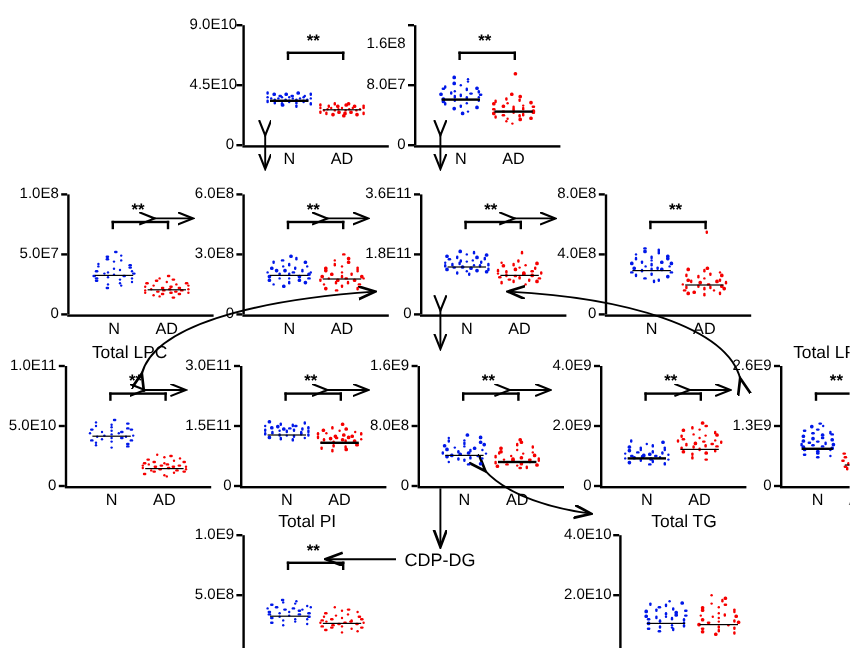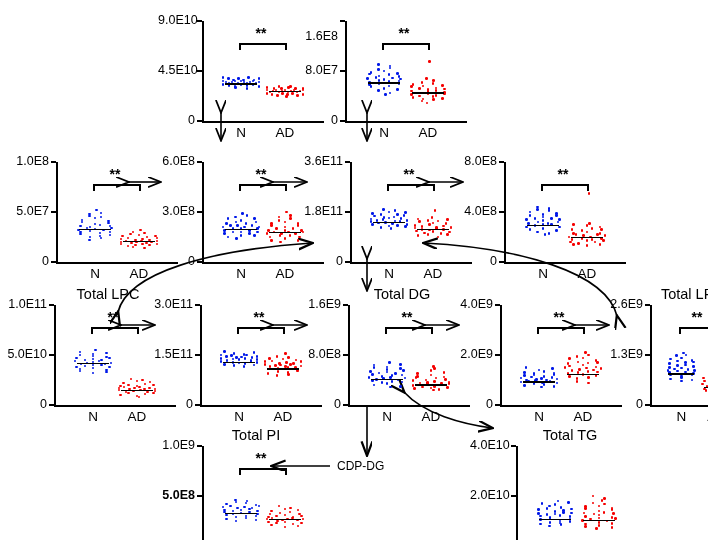--- a/index.html
+++ b/index.html
@@ -19,21 +19,21 @@
         white-space:nowrap;line-height:12px;}
   .xlab{position:absolute;font-size:13.5px;text-align:center;white-space:nowrap;}
   .sig{position:absolute;font-size:14px;font-weight:bold;text-align:center;
        letter-spacing:0px;line-height:10px;}
   .sigbar{position:absolute;border-top:2px solid #000;border-left:2px solid #000;
           border-right:2px solid #000;height:5px;}
   .dot{position:absolute;width:2.6px;height:2.6px;border-radius:50%;}
   .dN{background:#0018e8;}
   .dA{background:#f50000;}
   .meanbar{position:absolute;background:#000;height:1.4px;}
-  .node{position:absolute;font-size:12px;white-space:nowrap;}
+  .node{position:absolute;font-size:15px;white-space:nowrap;}
 </style>
 </head>
 <body>
 
 <div id="stage">
 
   <svg class="arrows" viewBox="0 0 708 540">
     <defs>
       <marker id="ah" markerWidth="9" markerHeight="9" refX="7.5" refY="3.2" orient="auto" markerUnits="strokeWidth">
         <path d="M0,0 L8,3.2 L0,6.4" fill="none" stroke="#000" stroke-width="1.1"></path>
@@ -728,21 +728,20 @@
         <div class="dot dA" style="background: rgb(245, 0, 0); left: 75.8294px; top: 69.3667px;"></div>
         <div class="dot dA" style="background: rgb(245, 0, 0); left: 87.4906px; top: 68.0333px;"></div>
         <div class="meanbar" style="left: 66.8865px; top: 63.3333px; width: 32.147px;"></div>
       </div>
       <div class="sigbar" style="left: 85.04px; top: 40px; width: 43.92px;"></div>
       <div class="sig" style="left: 85.04px; top: 25px; width: 43.92px;">**</div>
       <div class="xlab" style="left: 65.04px; top: 122px; width: 44px;">N</div>
       <div class="xlab" style="left: 108.96px; top: 122px; width: 44px;">AD</div>
     </div>
     <div class="panel" style="left: 304px; top: 287px; width: 166px; height: 142px;">
-      <div class="ptitle" style="left: 30px; width: 136px;">Total DG</div>
       <div class="tlab" style="top: 111px; left: 0px; width: 37px;">0</div>
       <div class="tlab" style="top: 61px; left: 0px; width: 37px;">8.0E8</div>
       <div class="tlab" style="top: 11px; left: 0px; width: 37px;">1.6E9</div>
       <div class="plotbox" style="left: 44px; top: 18px; width: 122px; height: 100px;">
         <div class="axisY" style="height: 100px;"></div>
         <div class="axisX" style="left: 0px; top: 100px; width: 122px;"></div>
         <div class="tick" style="top: 99px;"></div>
         <div class="tick" style="top: 49px;"></div>
         <div class="tick" style="top: -1px;"></div>
         <div class="dot dN" style="background: rgb(0, 24, 232); left: 40.2188px; top: 56.2px;"></div>
@@ -942,21 +941,21 @@
         <div class="meanbar" style="left: 53.7285px; top: 81.5385px; width: 25.823px;"></div>
       </div>
       <div class="sigbar" style="left: 73.36px; top: 40px; width: 35.28px;"></div>
       <div class="sig" style="left: 73.36px; top: 25px; width: 35.28px;">**</div>
       <div class="xlab" style="left: 53.36px; top: 122px; width: 44px;">N</div>
       <div class="xlab" style="left: 88.64px; top: 122px; width: 44px;">AD</div>
     </div>
     <div class="panel" style="left: 158px; top: 428px; width: 166px; height: 142px;">
       <div class="ptitle" style="left: 30px; width: 136px;">Total PI</div>
       <div class="tlab" style="top: 111px; left: 0px; width: 37px;">0</div>
-      <div class="tlab" style="top: 61px; left: 0px; width: 37px; font-weight: bold;">5.0E8</div>
+      <div class="tlab" style="top: 61px; left: 0px; width: 37px;">5.0E8</div>
       <div class="tlab" style="top: 11px; left: 0px; width: 37px;">1.0E9</div>
       <div class="plotbox" style="left: 44px; top: 18px; width: 122px; height: 100px;">
         <div class="axisY" style="height: 100px;"></div>
         <div class="tick" style="top: 49px;"></div>
         <div class="tick" style="top: -1px;"></div>
         <div class="dot dN" style="background: rgb(0, 24, 232); left: 31.9094px; top: 52.7px;"></div>
         <div class="dot dN" style="background: rgb(0, 24, 232); left: 43.5706px; top: 53.7px;"></div>
         <div class="dot dN" style="background: rgb(0, 24, 232); left: 22.9272px; top: 56.7px;"></div>
         <div class="dot dN" style="background: rgb(0, 24, 232); left: 32.8024px; top: 54.7px;"></div>
         <div class="dot dN" style="background: rgb(0, 24, 232); left: 42.6776px; top: 55.7px;"></div>

